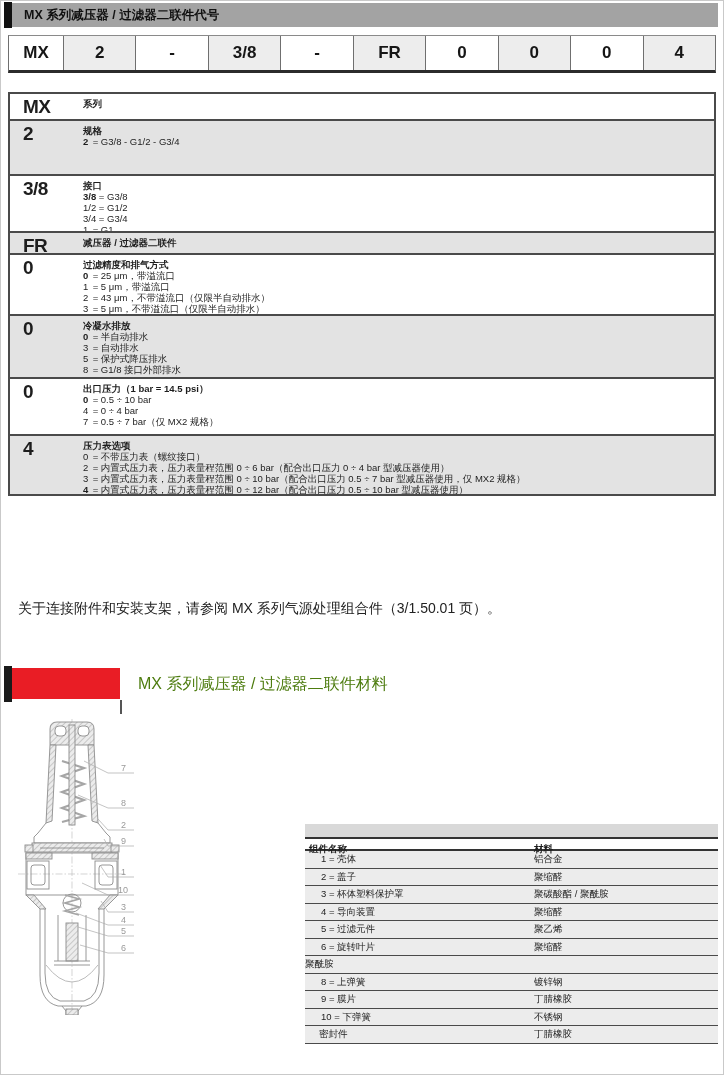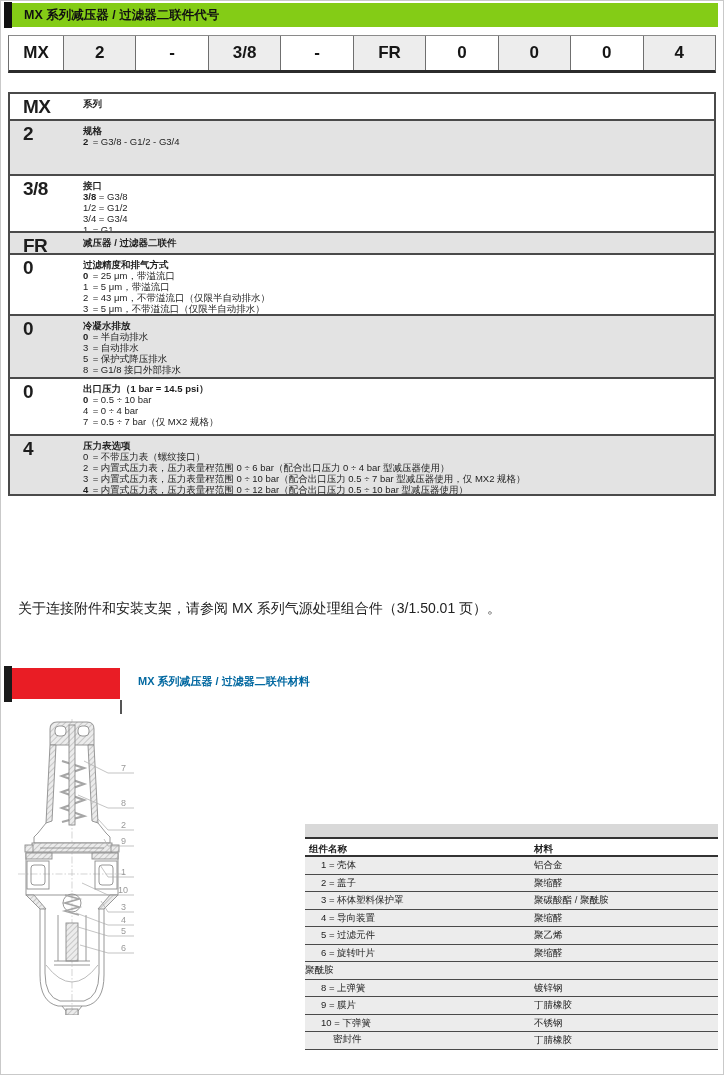--- a/index.html
+++ b/index.html
@@ -4,21 +4,21 @@
 <style>
   html,body{margin:0;padding:0;}
   body{
     width:724px;height:1075px;position:relative;background:#fff;
     font-family:"Liberation Sans","DejaVu Sans",sans-serif;color:#1d1d1d;
     overflow:hidden;
   }
   .page-frame{position:absolute;inset:0;border:1px solid #c9c9c9;pointer-events:none;}
 
   
-  .sec1{position:absolute;left:4px;top:3px;width:714px;height:24px;background:#84cc16;}
+  .sec1{position:absolute;left:4px;top:3px;width:714px;height:24px;background:#a3a3a3;}
   .sec1 .blackbar{position:absolute;left:0;top:-1px;width:8px;height:26px;background:#111;}
   .sec1 .t{position:absolute;left:20px;top:0;line-height:24px;font-weight:bold;font-size:12.5px;color:#111;}
 
   
   .code-boxes{
     position:absolute;left:8px;top:35px;width:708px;height:38px;display:flex;
     border-top:1px solid #8a8a8a;border-bottom:3px solid #2b2b2b;
     border-left:1px solid #6f6f6f;border-right:1px solid #6f6f6f;box-sizing:border-box;
   }
   .code-cell{
@@ -43,41 +43,41 @@
   .exp-opt .k{display:inline-block;min-width:7px;}
   .exp-opt .k.b{font-weight:bold;}
 
   
   .note{position:absolute;left:18px;top:600px;font-size:14px;color:#222;}
 
   
   .sec2-black{position:absolute;left:4px;top:666px;width:8px;height:36px;background:#1a1a1a;}
   .sec2-red{position:absolute;left:12px;top:668px;width:108px;height:31px;}
   .sec2-tick{position:absolute;left:120px;top:700px;width:2px;height:14px;background:#555;}
-  .sec2-title{position:absolute;left:138px;top:674px;font-weight:bold;font-size:11px;color:#0369a1;}
+  .sec2-title{position:absolute;left:138px;top:674px;font-weight:normal;font-size:16px;color:#4d7c0f;}
 
   
   .diagram{position:absolute;left:10px;top:715px;width:130px;height:300px;}
   .diagram text{font-family:"Liberation Sans","DejaVu Sans",sans-serif;font-size:9px;fill:#9a9a9a;}
 
   
   .mat-table{position:absolute;left:305px;top:824px;width:413px;font-size:9.5px;}
   .mat-band{height:13px;background:#d9d9d9;}
   .mat-head{
-    display:flex;height:20px;line-height:19px;font-weight:bold;
+    display:flex;height:14px;line-height:19px;font-weight:bold;
     border-top:2px solid #333;border-bottom:2px solid #333;box-sizing:border-box;background:#fff;
   }
   .mat-col1{flex:1;padding-left:4px;}
   .mat-col2{flex:0 0 184px;}
   .mat-row{
     display:flex;height:17.5px;line-height:16.5px;background:#ececec;
     border-bottom:1px solid #4a4a4a;box-sizing:border-box;
   }
   .mat-name{flex:1;padding-left:16px;}
-  .mat-name.indent{padding-left:28px;font-family:Liberation Mono, monospace;}
+  .mat-name.indent{padding-left:14px;}
   .mat-val{flex:0 0 184px;}
 </style>
 </head>
 <body>
 
 <div class="page-frame"></div>
 
 <div class="sec1">
   <div class="blackbar"></div>
   <div class="t">MX 系列减压器 / 过滤器二联件代号</div>

